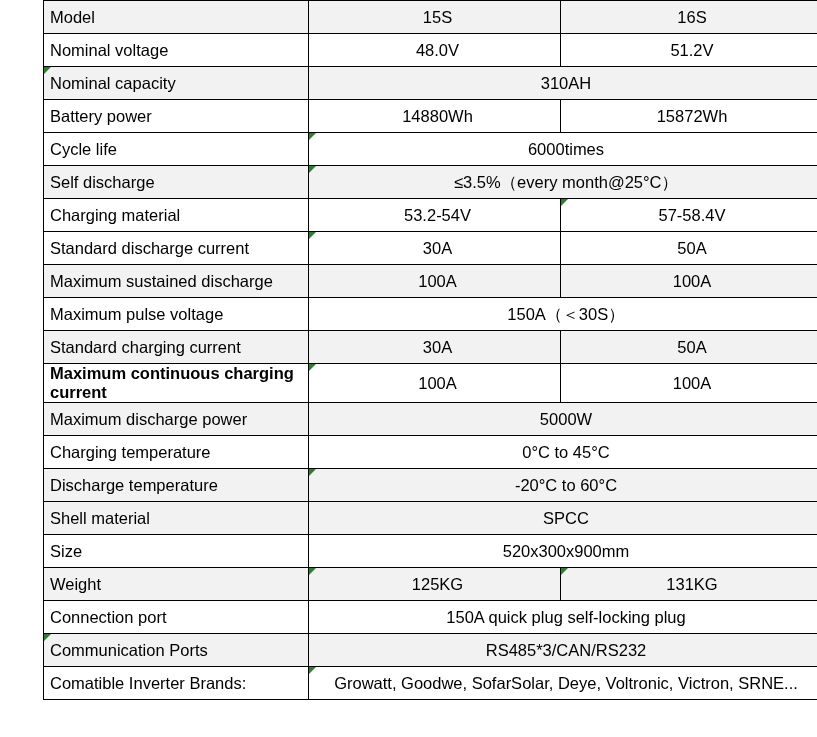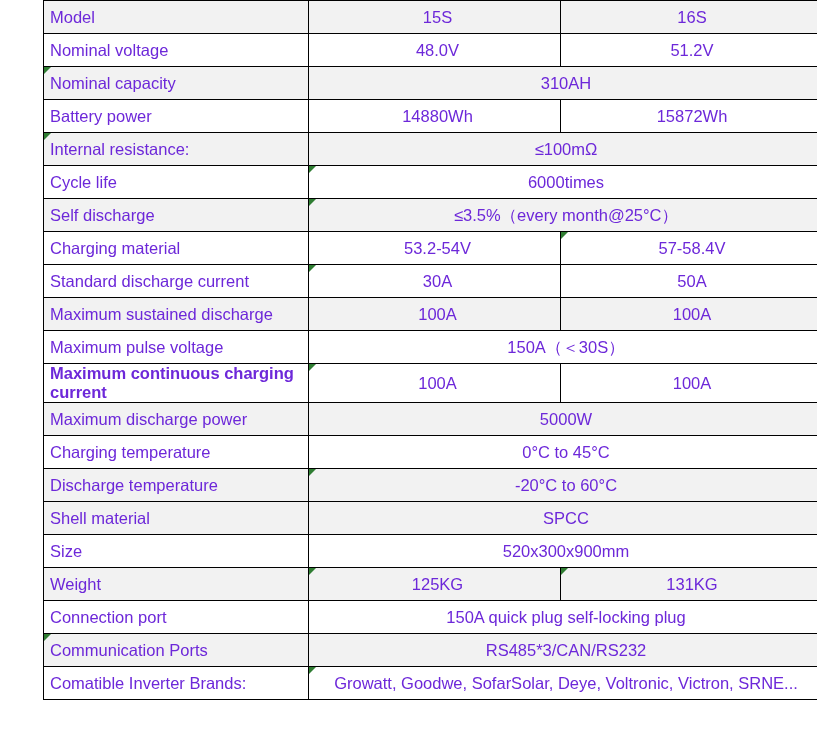--- a/index.html
+++ b/index.html
@@ -34,21 +34,21 @@
   table.spec col.c-v2    { width: 257px; }
 
   table.spec tr { height: 32px; }
 
   table.spec td {
     border: 1px solid #000000;
     padding: 0 0 0 6px;
     height: 32px;
     font-size: 16.5px;
     line-height: 19px;
-    color: #6d28d9;
+    color: #000000;
     vertical-align: middle;
     position: relative;
     overflow: hidden;
     white-space: nowrap;
     background: #ffffff;
   }
   table.spec tr.shaded td { background: #f2f2f2; }
 
   td.label { text-align: left; }
   td.value { text-align: center; padding-left: 0; padding-right: 0; }
@@ -98,24 +98,20 @@
         </tr>
         <tr class="shaded">
           <td class="label flag">Nominal capacity</td>
           <td class="value" colspan="2">310AH</td>
         </tr>
         <tr>
           <td class="label">Battery power</td>
           <td class="value">14880Wh</td>
           <td class="value">15872Wh</td>
         </tr>
-        <tr class="shaded">
-          <td class="label flag">Internal resistance:</td>
-          <td class="value" colspan="2">≤100mΩ</td>
-        </tr>
         <tr>
           <td class="label">Cycle life</td>
           <td class="value flag" colspan="2">6000times</td>
         </tr>
         <tr class="shaded">
           <td class="label">Self discharge</td>
           <td class="value flag" colspan="2">≤3.5%（every month@25°C）</td>
         </tr>
         <tr>
           <td class="label">Charging material</td>
@@ -128,20 +124,25 @@
           <td class="value">50A</td>
         </tr>
         <tr class="shaded">
           <td class="label">Maximum sustained discharge</td>
           <td class="value">100A</td>
           <td class="value">100A</td>
         </tr>
         <tr>
           <td class="label">Maximum pulse voltage</td>
           <td class="value" colspan="2">150A（＜30S）</td>
+        </tr>
+        <tr class="shaded">
+          <td class="label">Standard charging current</td>
+          <td class="value">30A</td>
+          <td class="value">50A</td>
         </tr>
         <tr>
           <td class="label clipped">
             <div>Maximum continuous charging</div>
             <div>current</div>
           </td>
           <td class="value flag">100A</td>
           <td class="value">100A</td>
         </tr>
         <tr class="shaded">

